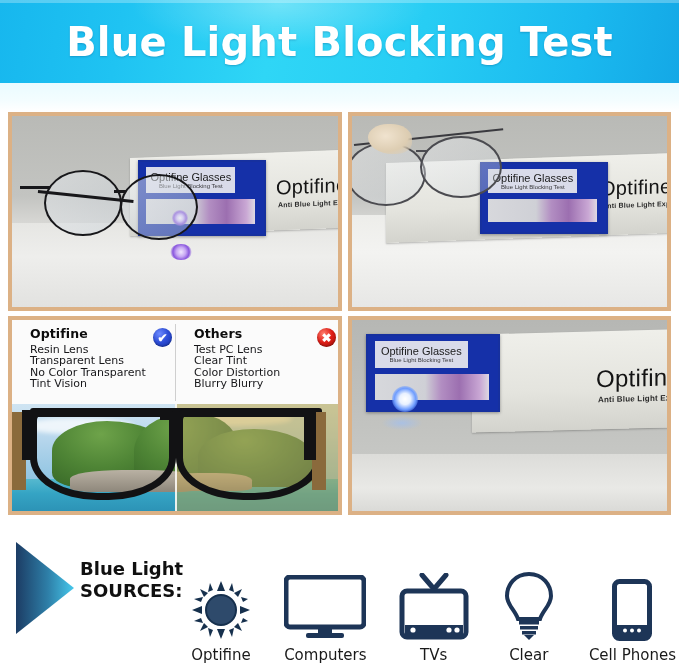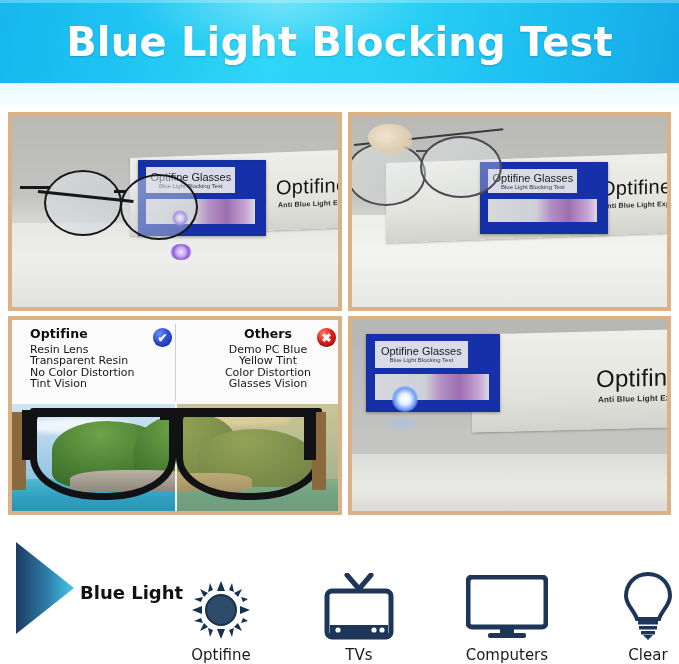--- a/index.html
+++ b/index.html
@@ -157,21 +157,21 @@
     background: #17171a;
   }
 
   
   .cmp-top {
     position: absolute; left: 0; top: 0; width: 100%; height: 44%;
     background: #fbfbfb;
   }
   .cmp-col { position: absolute; top: 6px; }
   .cmp-left  { left: 18px;  width: 148px; }
-  .cmp-right { left: 182px; width: 148px; text-align: center; }
+  .cmp-right { left: 182px; width: 148px; }
   .cmp-head {
     font-size: 12.5px; font-weight: bold; color: #0c0c0c;
     margin-bottom: 3px; letter-spacing: .1px;
     font-family: "DejaVu Sans", sans-serif;
   }
   .cmp-line {
     font-size: 11px; color: #17171a; line-height: 11.4px;
     white-space: nowrap; font-family: "DejaVu Sans", sans-serif;
   }
   .badge {
@@ -265,21 +265,20 @@
   }
   .arrow svg { display: block; }
   .sources-label {
     position: absolute;
     left: 80px; top: 40px;
     color: #101010;
     font-size: 18px;
     font-weight: bold;
     line-height: 22px;
     font-family: "DejaVu Sans", sans-serif;
-    margin-top: 24px;
   }
   .icons-row {
     position: absolute;
     left: 190px; top: 18px;
     width: 486px; height: 128px;
     display: flex;
     align-items: flex-end;
     justify-content: space-between;
   }
   .icon-item {
@@ -370,32 +369,32 @@
                 border-radius:48% 52% 40% 60%;"></div>
   </div>
 
   <div class="panel p-bl" style="background:#fbfbfb;">
     <div class="cmp-top">
       <div class="cmp-divider"></div>
 
       <div class="cmp-col cmp-left">
         <div class="cmp-head">Optifine</div>
         <div class="cmp-line">Resin Lens</div>
-        <div class="cmp-line">Transparent Resin</div>
-        <div class="cmp-line">No Color Distortion</div>
+        <div class="cmp-line">Transparent Lens</div>
+        <div class="cmp-line">No Color Transparent</div>
         <div class="cmp-line">Tint Vision</div>
         <div class="badge badge-ok">✔</div>
       </div>
 
       <div class="cmp-col cmp-right">
         <div class="cmp-head">Others</div>
-        <div class="cmp-line">Demo PC Blue</div>
-        <div class="cmp-line">Yellow Tint</div>
+        <div class="cmp-line">Test PC Lens</div>
+        <div class="cmp-line">Clear Tint</div>
         <div class="cmp-line">Color Distortion</div>
-        <div class="cmp-line">Glasses Vision</div>
+        <div class="cmp-line">Blurry Blurry</div>
         <div class="badge badge-no">✖</div>
       </div>
     </div>
 
     <div class="cmp-photo">
       <div class="scene">
         <div class="sky"></div>
         <div class="cloud" style="left:12px; top:14px; width:110px; height:16px;"></div>
         <div class="cloud" style="left:150px; top:8px; width:130px; height:14px;"></div>
         <div class="cloud" style="left:60px; top:34px; width:96px; height:11px;"></div>
@@ -457,20 +456,21 @@
           <stop offset="55%" stop-color="#2e7fa8"></stop>
           <stop offset="100%" stop-color="#46c8ec"></stop>
         </linearGradient>
       </defs>
       <polygon points="2,2 60,48 2,94" fill="url(#arrowGrad)"></polygon>
     </svg>
   </div>
 
   <div class="sources-label">
     <div>Blue Light</div>
+    <div>SOURCES:</div>
   </div>
 
   <div class="icons-row">
 
     <div class="icon-item">
       <div class="icon-art">
         <svg width="62" height="62" viewBox="0 0 62 62">
           <circle cx="31" cy="31" r="15" fill="#2e4a6b" stroke="#16304d" stroke-width="2"></circle>
           <g fill="#16304d">
             <polygon points="31,2 27,12 35,12"></polygon>
@@ -490,52 +490,64 @@
             <polygon points="4,42 11,39 13,44"></polygon>
             <polygon points="58,42 51,44 53,39"></polygon>
           </g>
         </svg>
       </div>
       <div class="icon-label">Optifine</div>
     </div>
 
     <div class="icon-item">
       <div class="icon-art">
+        <svg width="82" height="66" viewBox="0 0 82 66">
+          <rect x="2" y="2" width="78" height="50" rx="4" ry="4" fill="none" stroke="#1d3557" stroke-width="5"></rect>
+          <rect x="34" y="52" width="14" height="6" fill="#1d3557"></rect>
+          <rect x="22" y="58" width="38" height="5" rx="2" fill="#1d3557"></rect>
+        </svg>
+      </div>
+      <div class="icon-label">Computers</div>
+    </div>
+
+    <div class="icon-item">
+      <div class="icon-art">
         <svg width="70" height="68" viewBox="0 0 70 68">
           <polyline points="23,2 35,16 47,2" fill="none" stroke="#1d3557" stroke-width="5" stroke-linecap="round" stroke-linejoin="round"></polyline>
           <rect x="3" y="18" width="64" height="46" rx="5" ry="5" fill="none" stroke="#1d3557" stroke-width="5"></rect>
           <rect x="6" y="52" width="58" height="10" fill="#1d3557"></rect>
           <circle cx="14" cy="57" r="2.6" fill="#ffffff"></circle>
           <circle cx="50" cy="57" r="2.6" fill="#ffffff"></circle>
           <circle cx="58" cy="57" r="2.6" fill="#ffffff"></circle>
         </svg>
       </div>
       <div class="icon-label">TVs</div>
-    </div>
-
-    <div class="icon-item">
-      <div class="icon-art">
-        <svg width="82" height="66" viewBox="0 0 82 66">
-          <rect x="2" y="2" width="78" height="50" rx="4" ry="4" fill="none" stroke="#1d3557" stroke-width="5"></rect>
-          <rect x="34" y="52" width="14" height="6" fill="#1d3557"></rect>
-          <rect x="22" y="58" width="38" height="5" rx="2" fill="#1d3557"></rect>
-        </svg>
-      </div>
-      <div class="icon-label">Computers</div>
     </div>
 
     <div class="icon-item">
       <div class="icon-art">
         <svg width="56" height="70" viewBox="0 0 56 70">
           <path d="M28 3 C14 3 6 14 6 25 C6 34 14 39 17 48 L39 48 C42 39 50 34 50 25 C50 14 42 3 28 3 Z" fill="none" stroke="#1d3557" stroke-width="4"></path>
           <rect x="18" y="50" width="20" height="3.5" fill="#1d3557"></rect>
           <rect x="19" y="55" width="18" height="3.5" fill="#1d3557"></rect>
           <rect x="21" y="60" width="14" height="3.5" fill="#1d3557"></rect>
           <polygon points="23,64 33,64 28,69" fill="#1d3557"></polygon>
         </svg>
       </div>
       <div class="icon-label">Clear</div>
     </div>
 
+    <div class="icon-item">
+      <div class="icon-art">
+        <svg width="40" height="62" viewBox="0 0 40 62">
+          <rect x="2.5" y="2.5" width="35" height="57" rx="5" ry="5" fill="none" stroke="#1d3557" stroke-width="5"></rect>
+          <rect x="5" y="46" width="30" height="11" fill="#1d3557"></rect>
+          <circle cx="13" cy="51.5" r="2" fill="#ffffff"></circle>
+          <circle cx="20" cy="51.5" r="2" fill="#ffffff"></circle>
+          <circle cx="27" cy="51.5" r="2" fill="#ffffff"></circle>
+        </svg>
+      </div>
+      <div class="icon-label">Cell Phones</div>
+    </div>
 
 
   </div>
 </div>
 
 </body></html>

